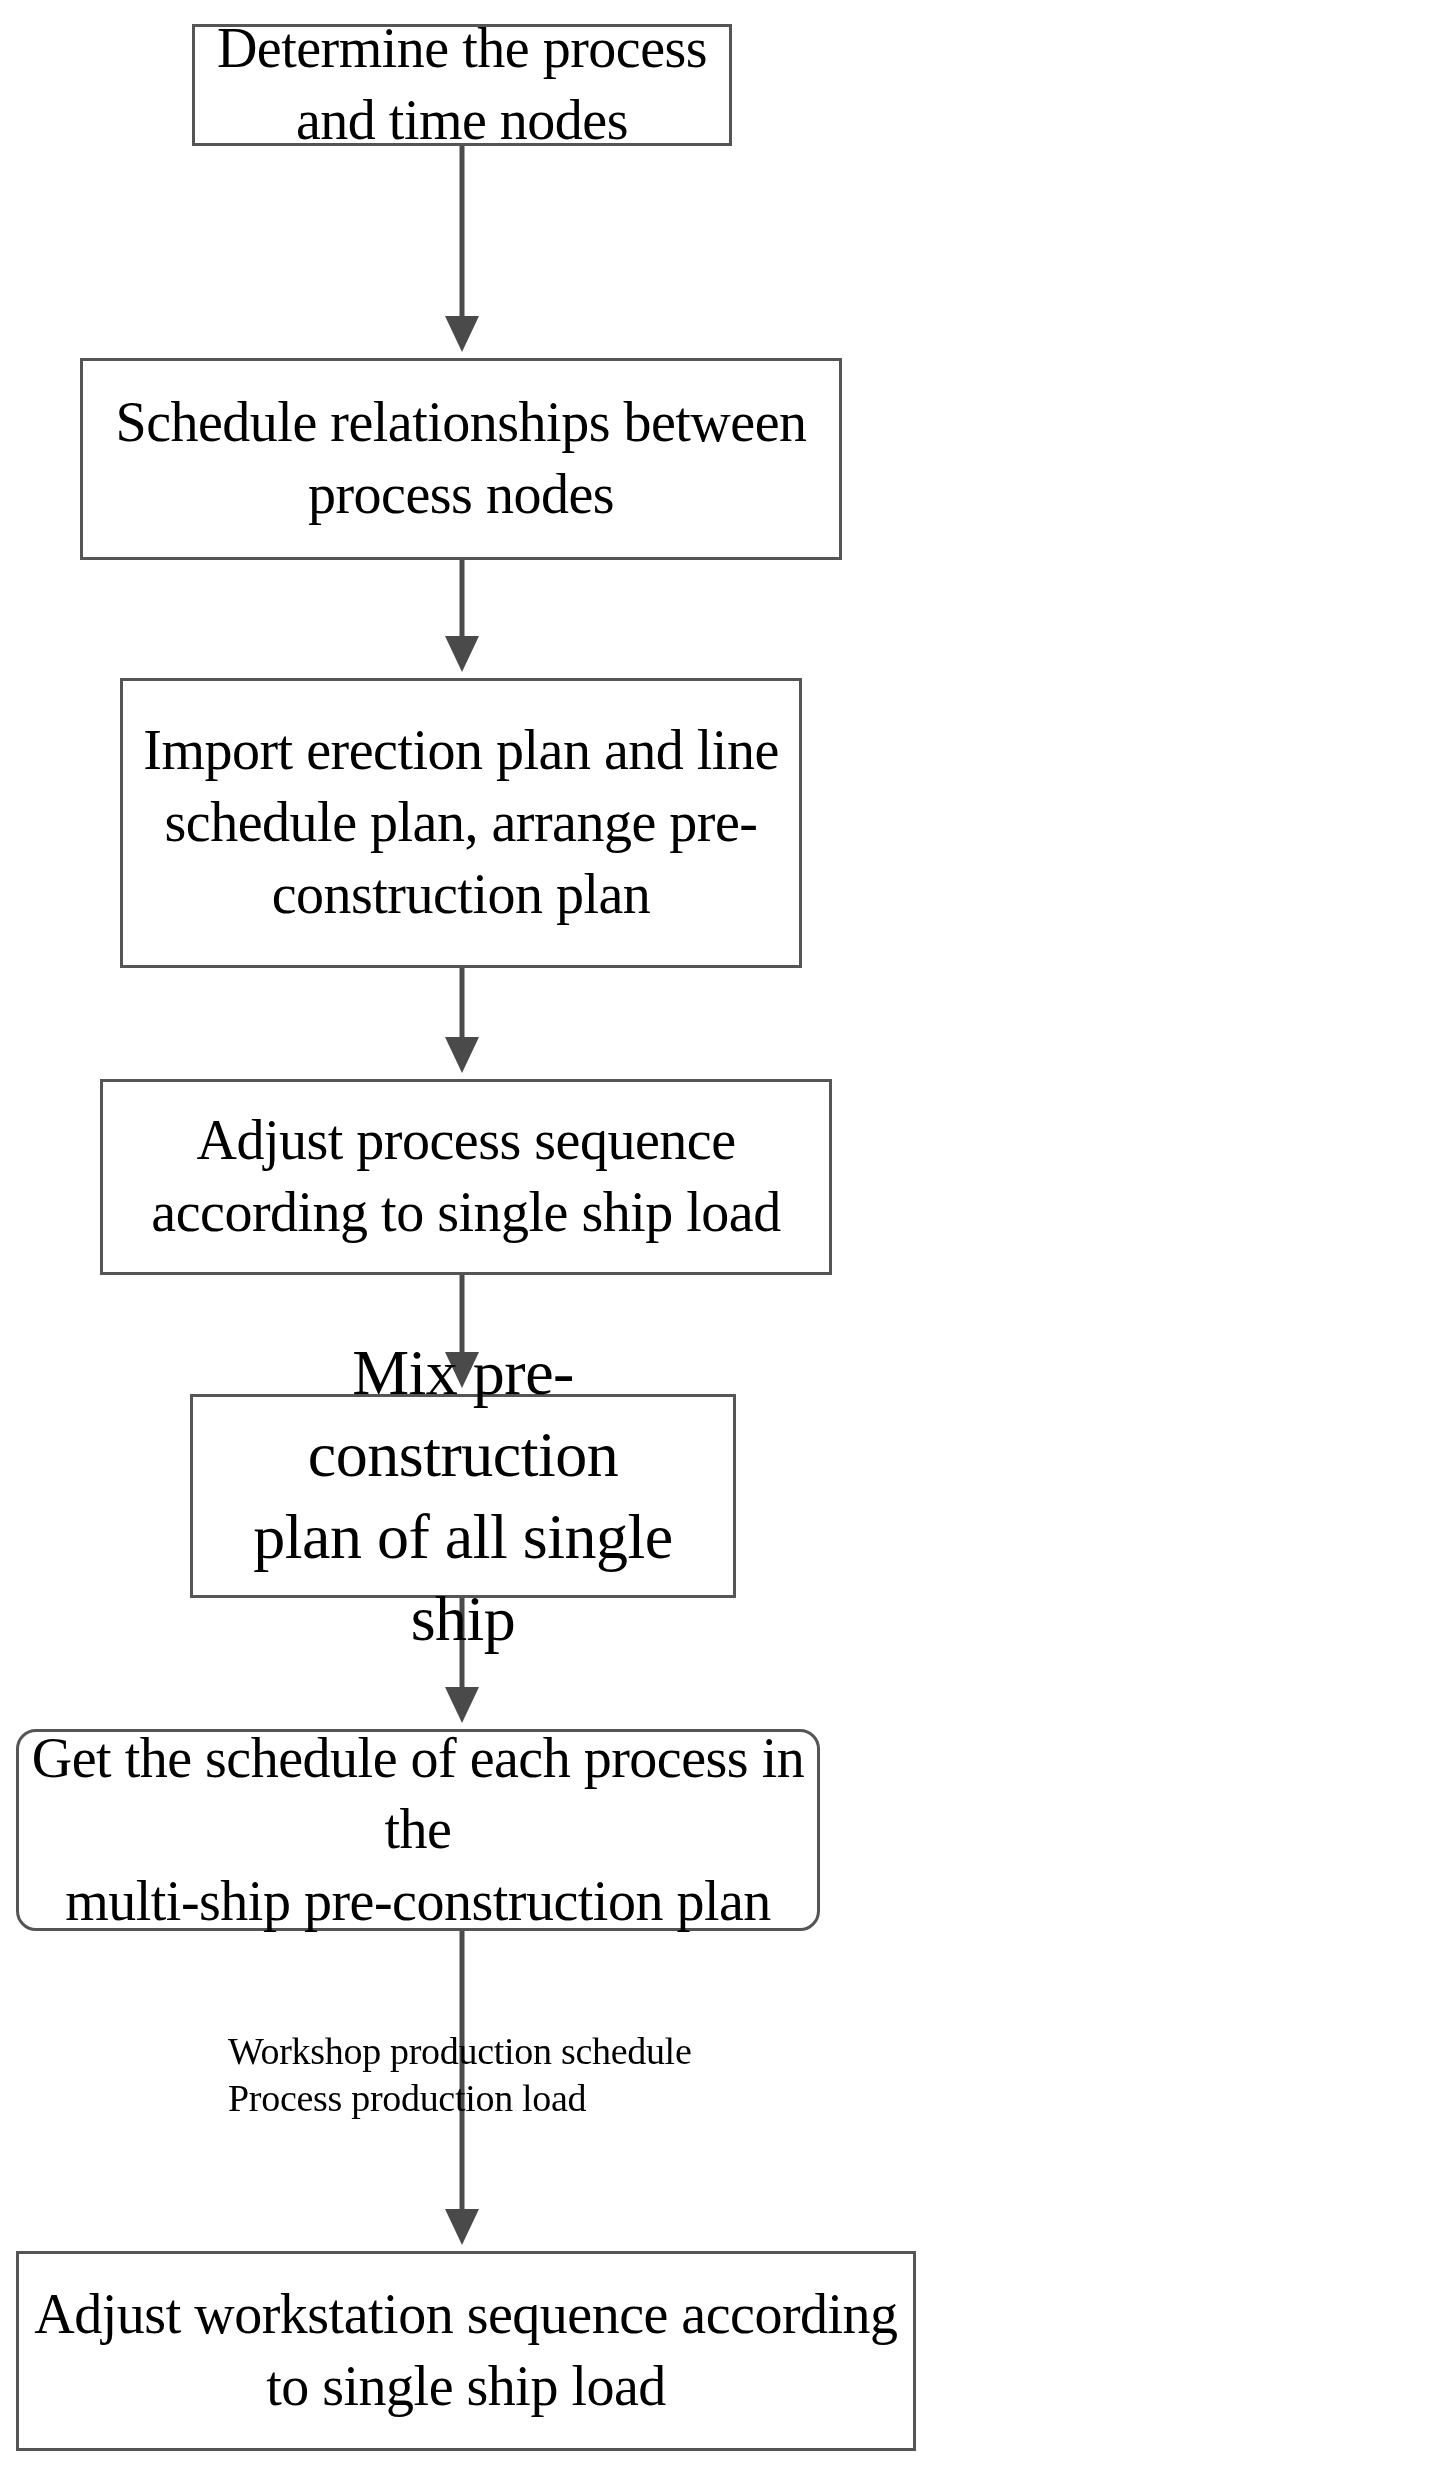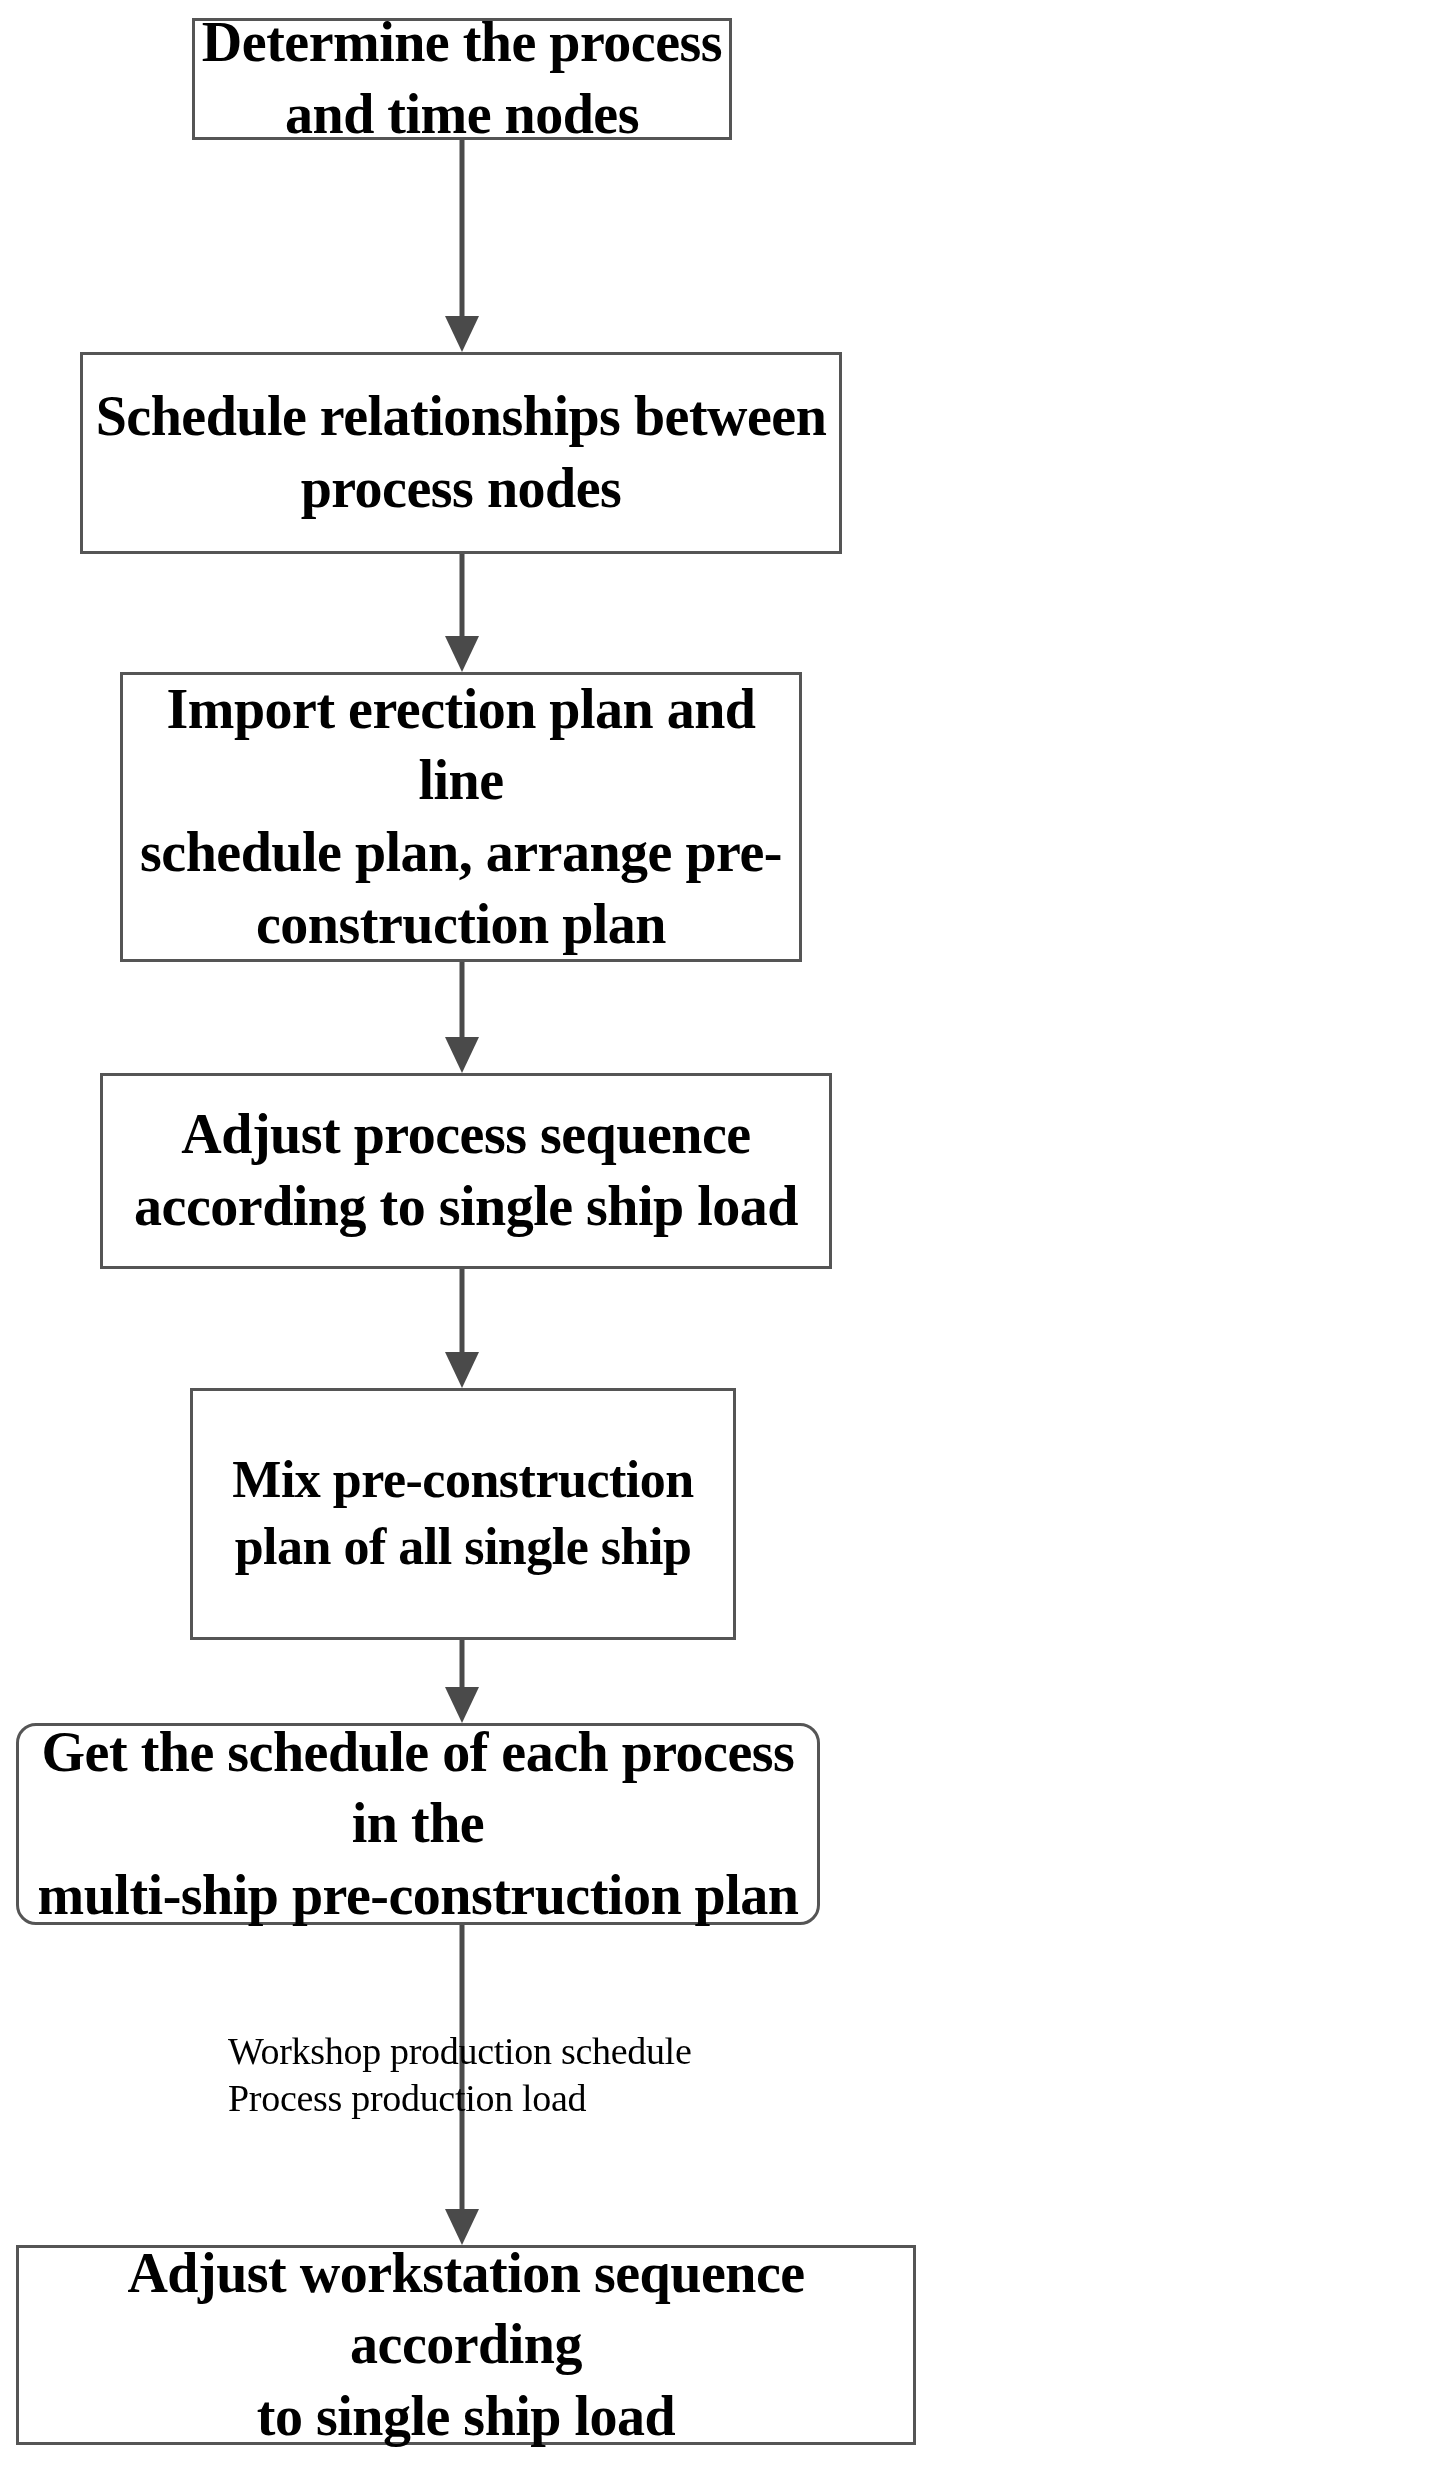--- a/index.html
+++ b/index.html
@@ -19,22 +19,23 @@
     position: absolute;
     box-sizing: border-box;
     background: #ffffff;
     border: 3px solid #555555;
     display: flex;
     align-items: center;
     justify-content: center;
     text-align: center;
     color: #000000;
     line-height: 1.28;
-    font-weight: 700;
+    font-weight: 400;
     letter-spacing: -0.5px;
+    margin-top: 6px;
   }
   .node .txt {
     display: block;
     width: 100%;
     white-space: pre-line;
     padding: 0 6px;
   }
   .conn {
     position: absolute;
     width: 0;
@@ -111,21 +112,21 @@
   <div class="node" id="node-n2" style="left: 80px; top: 352px; width: 762px; height: 202px; font-size: 56px;">
     <span class="txt">Schedule relationships between
 process nodes</span>
   </div>
 
   <div class="node" id="node-n4" style="left: 100px; top: 1073px; width: 732px; height: 196px; font-size: 56px; text-align: center;">
     <span class="txt">Adjust process sequence
 according to single ship load</span>
   </div>
 
-  <div class="node" id="node-n5" style="left: 190px; top: 1388px; width: 546px; height: 252px; font-size: 52px; justify-content: flex-end;">
+  <div class="node" id="node-n5" style="left: 190px; top: 1388px; width: 546px; height: 204px; font-size: 64px; justify-content: flex-end;">
     <span class="txt">Mix pre-construction
 plan of all single ship</span>
   </div>
 
   <div class="node" id="node-n6" style="left: 16px; top: 1723px; width: 804px; height: 202px; font-size: 56px; border-radius: 20px;">
     <span class="txt">Get the schedule of each process in the
 multi-ship pre-construction plan</span>
   </div>
 
   <div class="node" id="node-n7" style="left: 16px; top: 2245px; width: 900px; height: 200px; font-size: 56px;">

